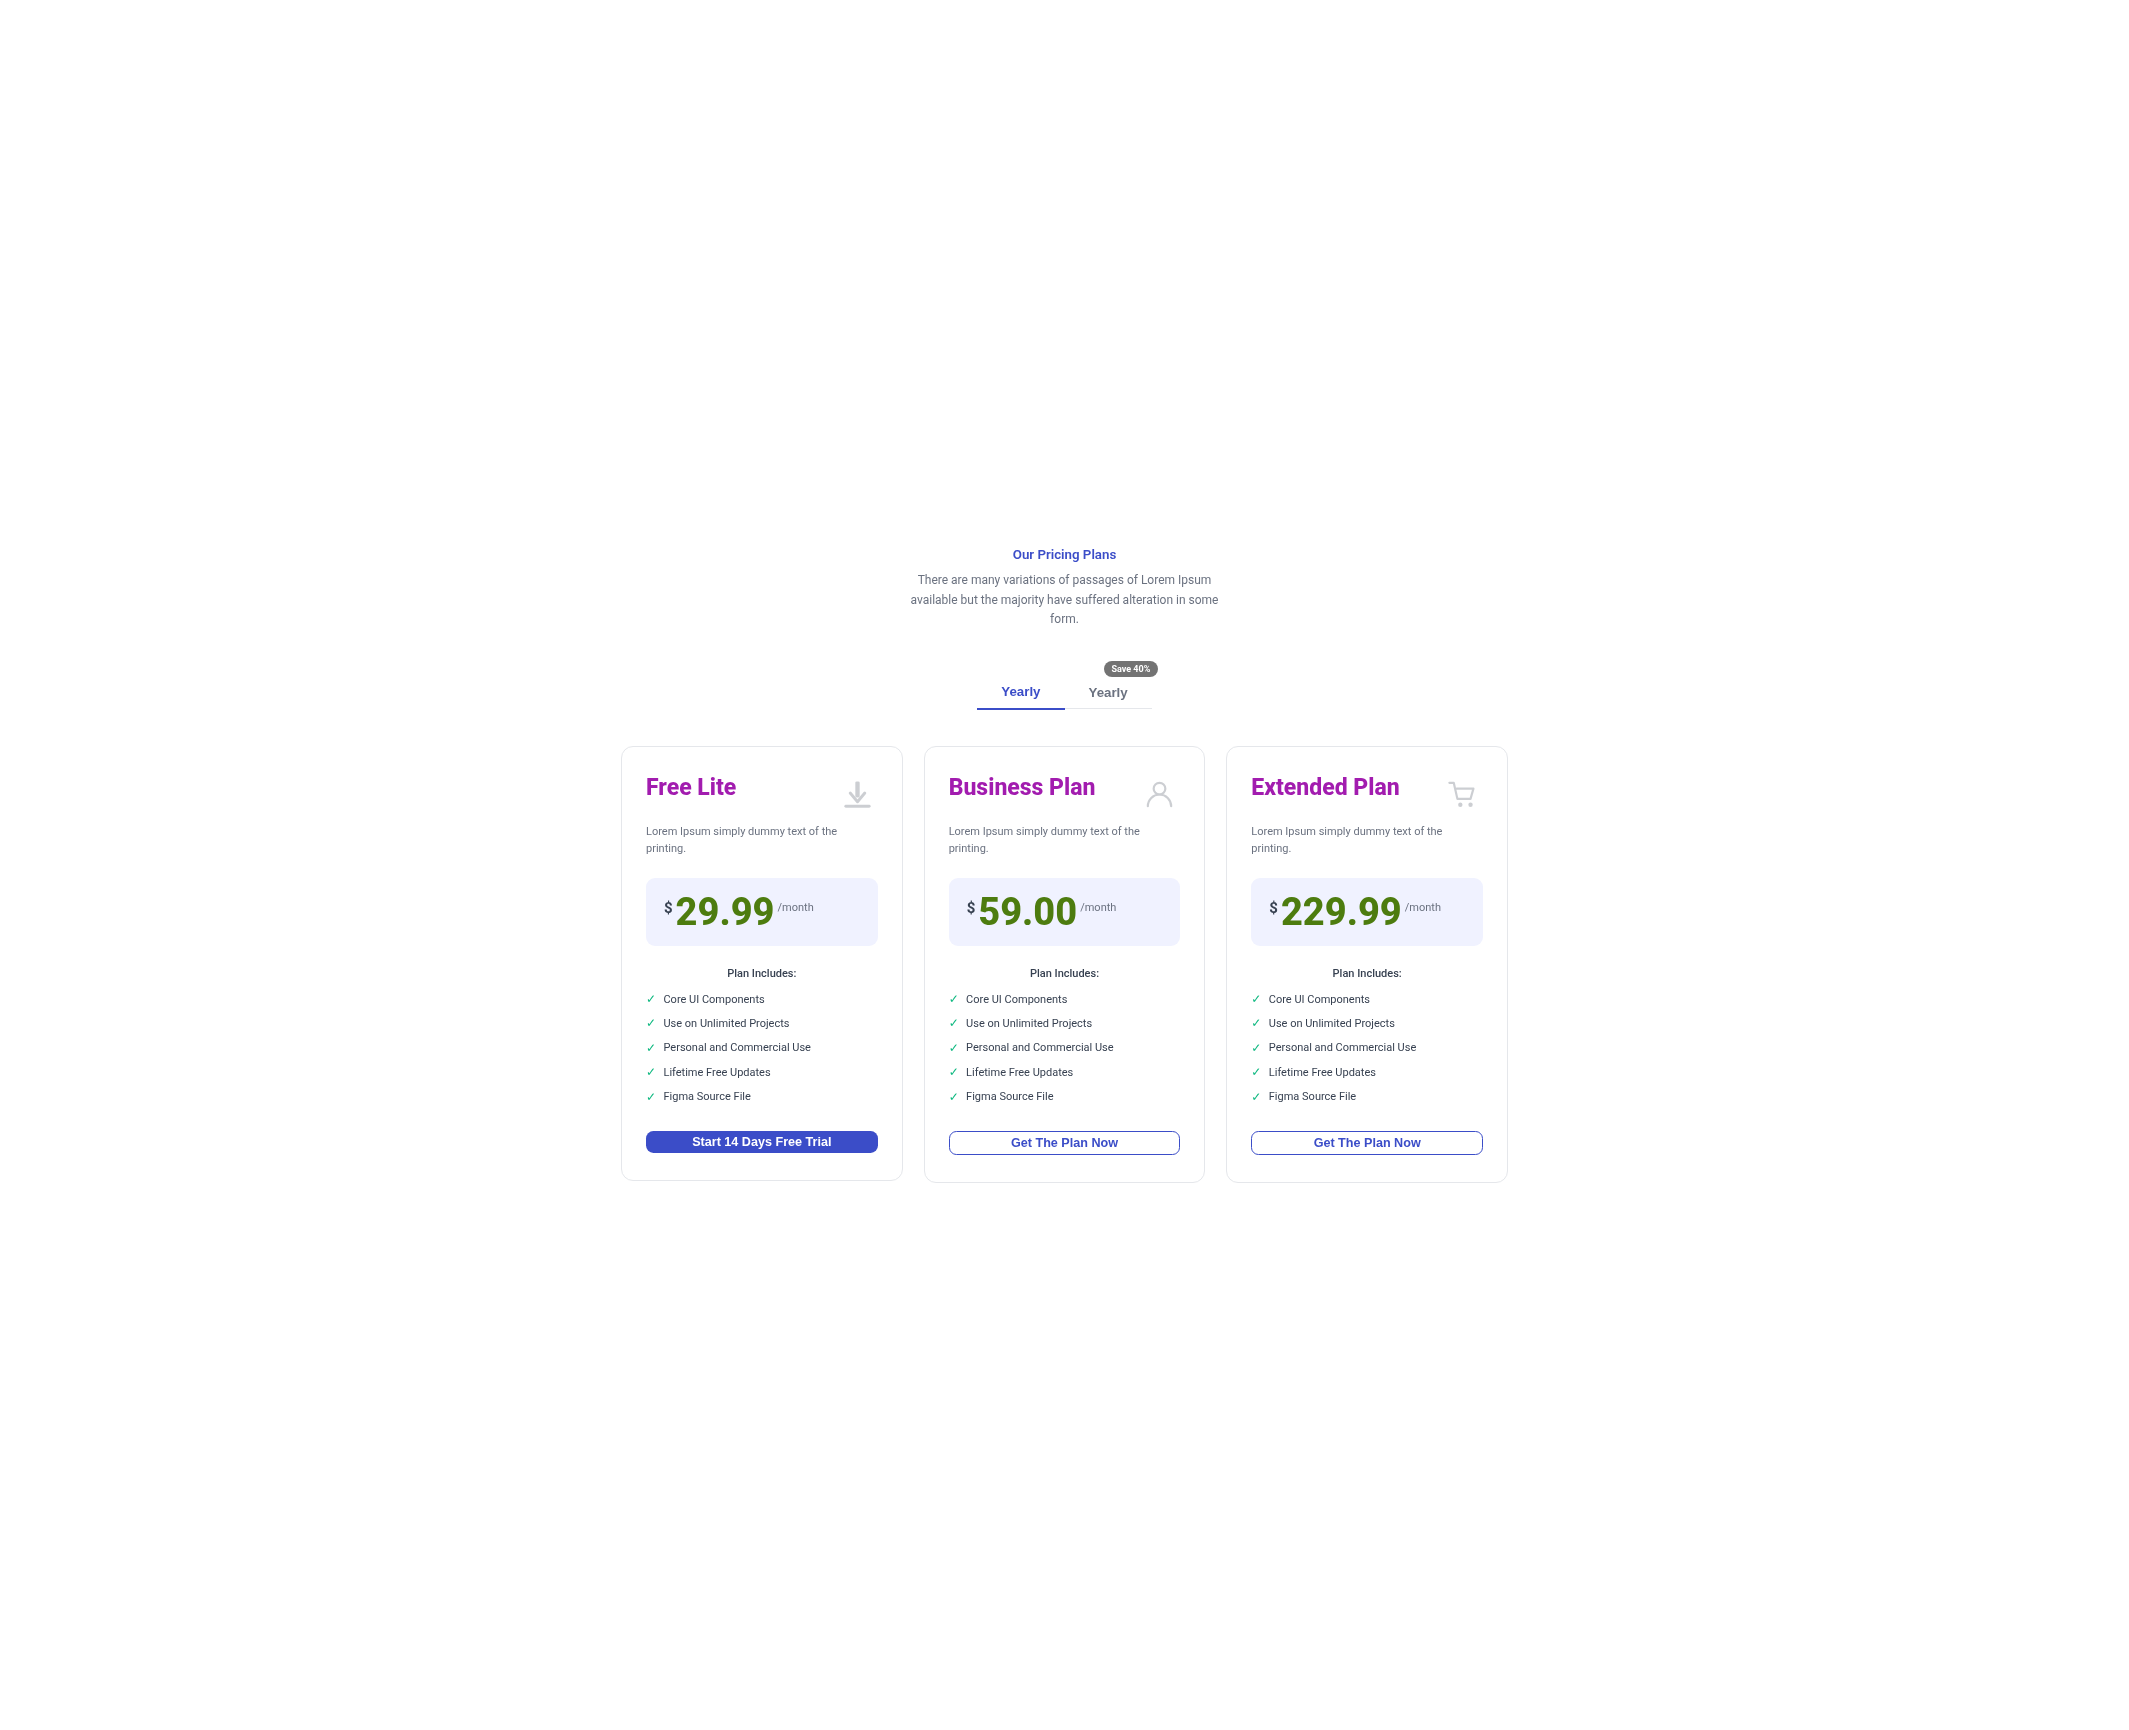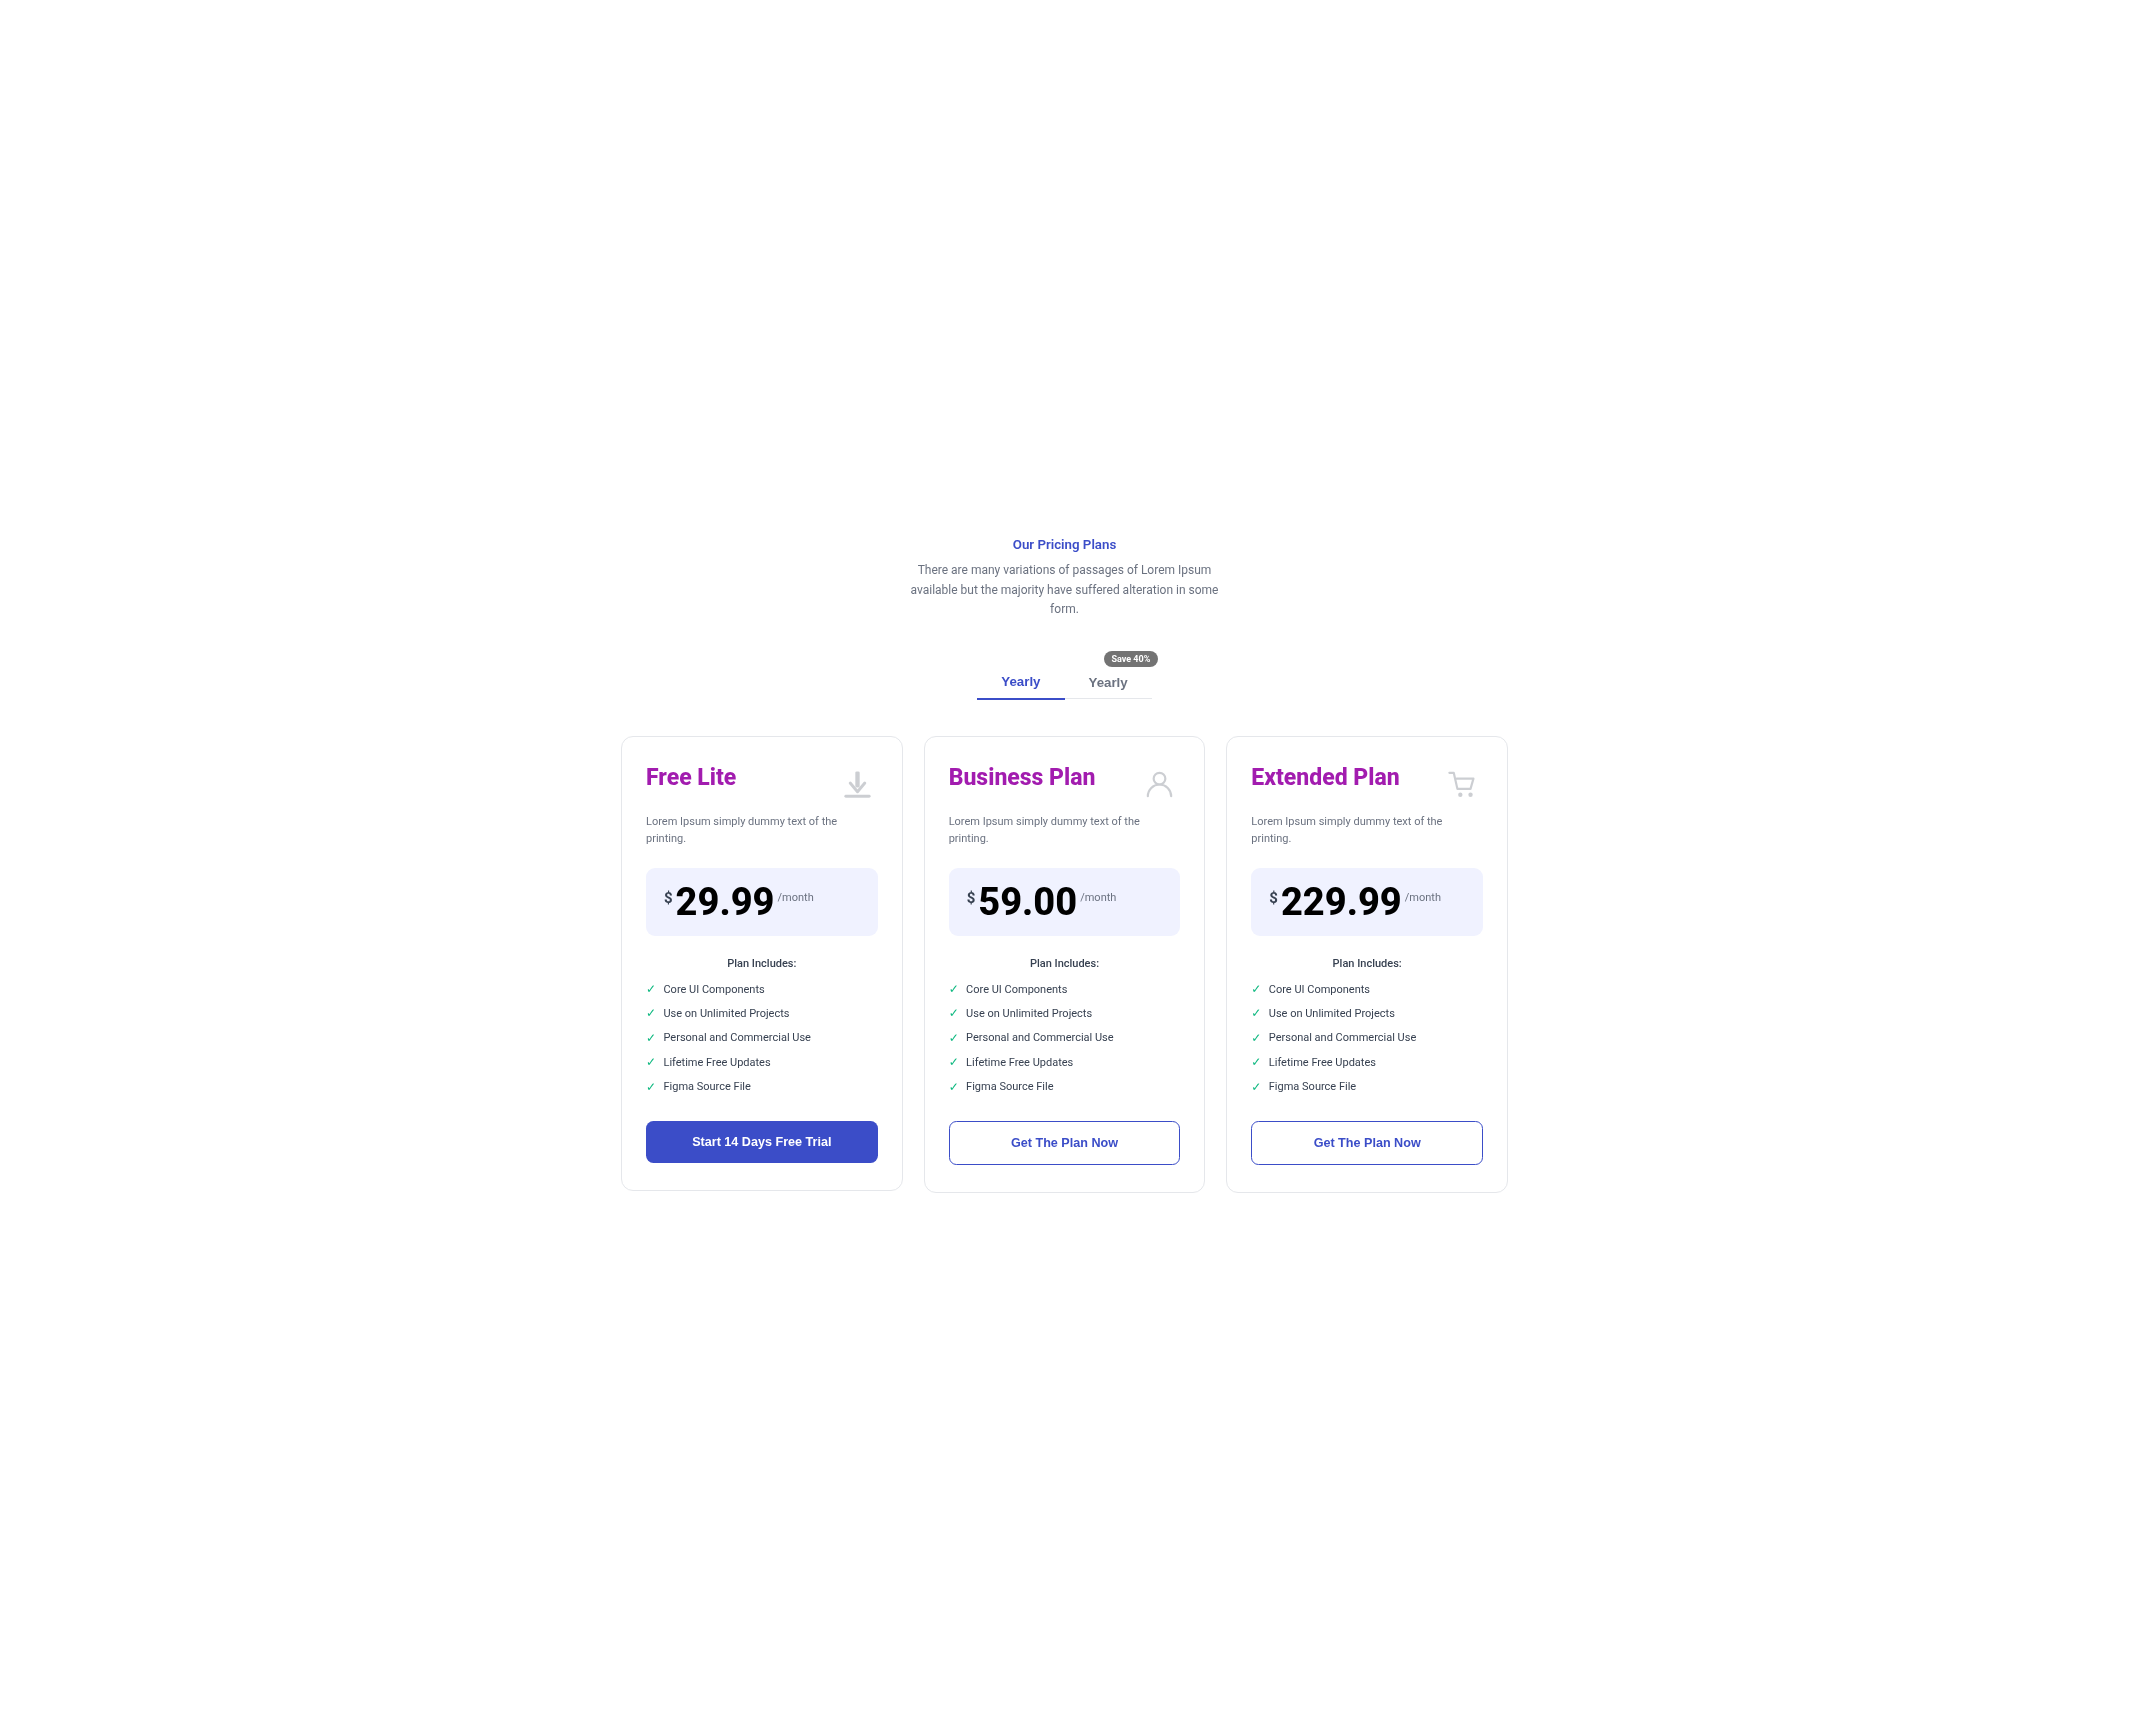--- a/index.html
+++ b/index.html
@@ -167,21 +167,21 @@
       font-size: 15px;
       font-weight: 700;
       color: #374151;
       align-self: flex-start;
       margin-top: 6px;
     }
 
     .price-amount {
       font-size: 38px;
       font-weight: 800;
-      color: #000000;
+      color: #4d7c0f;
       line-height: 1;
     }
 
     .price-period {
       font-size: 11px;
       color: #6b7280;
       align-self: flex-end;
       margin-bottom: 17px;
     }
 
@@ -210,21 +210,21 @@
 
     .check-icon {
       color: #10b981;
       font-size: 12px;
       flex-shrink: 0;
     }
 
     
     .btn-primary {
       width: 100%;
-      padding: 14px;
+      padding: 4px;
       border-radius: 7.4px;
       font-size: 12.6px;
       font-weight: 600;
       cursor: pointer;
       border: none;
     }
 
     .btn-filled {
       background: #3b4dc8;
       color: #ffffff;

